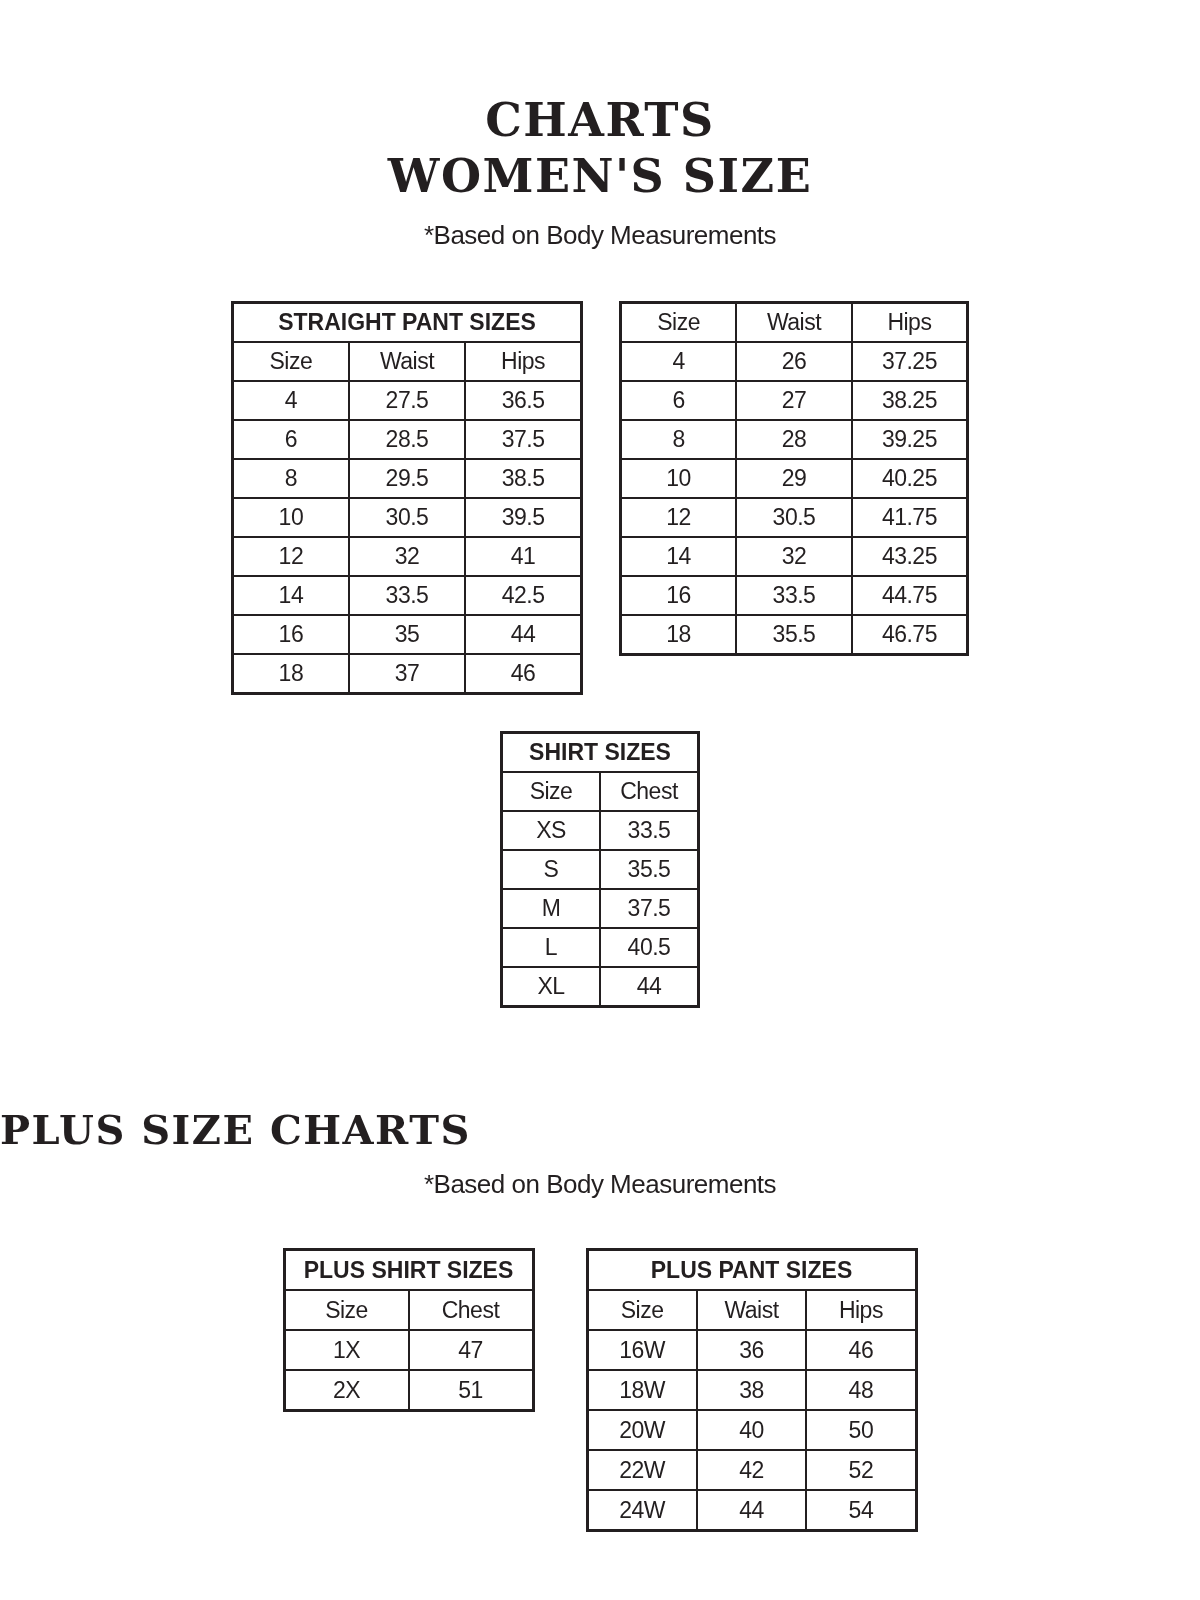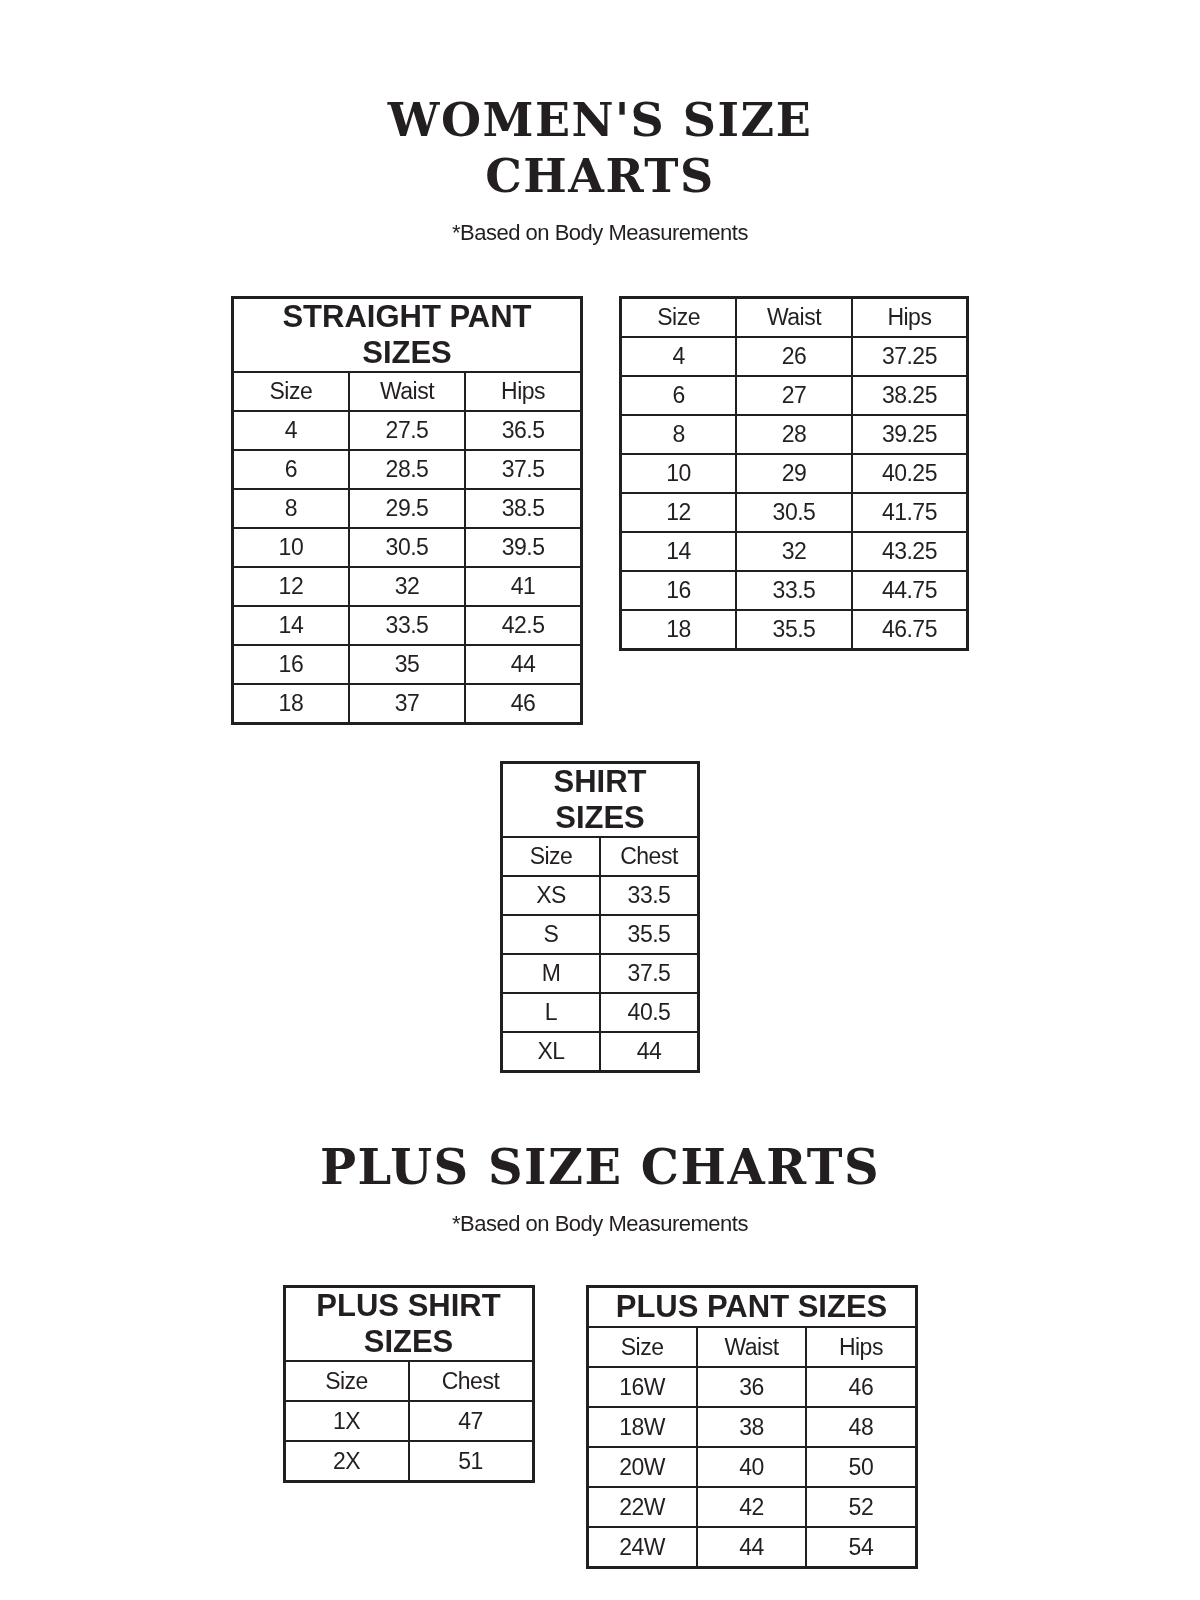--- a/index.html
+++ b/index.html
@@ -22,31 +22,31 @@
   .main-title {
     text-align: center;
     font-family: "DejaVu Serif", "Liberation Serif", serif;
     font-weight: bold;
     font-size: 46px;
     line-height: 1.22;
     letter-spacing: 1.5px;
   }
   .subtitle {
     text-align: center;
-    font-size: 22px;
+    font-size: 26px;
     margin-top: 16px;
     letter-spacing: -0.5px;
   }
   .section-title {
-    text-align: center;
+    text-align: left;
     font-family: "DejaVu Serif", "Liberation Serif", serif;
     font-weight: bold;
-    font-size: 48px;
+    font-size: 40px;
     letter-spacing: 1.5px;
-    margin-top: 66px;
+    margin-top: 98px;
   }
   .tables-row {
     display: flex;
     justify-content: center;
     align-items: flex-start;
     gap: 36px;
   }
   .row-pants   { margin-top: 50px; }
   .row-shirts  { margin-top: 36px; }
   .row-plus    { margin-top: 48px; gap: 51px; }
@@ -63,41 +63,41 @@
     text-align: center;
     vertical-align: middle;
     font-size: 23px;
     height: 37px;
     padding: 0 4px;
     letter-spacing: -0.5px;
     font-weight: normal;
   }
   table.chart th.tbl-title {
     font-weight: bold;
-    font-size: 31px;
+    font-size: 23px;
     letter-spacing: 0;
   }
   table.straight    { width: 352px; }
   table.curvy       { width: 350px; }
   table.shirts      { width: 200px; }
   table.plus-shirts { width: 252px; }
   table.plus-pants  { width: 332px; }
   table.plus-shirts th, table.plus-shirts td,
   table.plus-pants th, table.plus-pants td {
     height: 38px;
   }
 </style>
 </head>
 <body>
 
 <div class="page">
 
   <div class="main-title">
+    <div>CHARTS</div>
     <div>WOMEN'S SIZE</div>
-    <div>CHARTS</div>
   </div>
 
   <div class="subtitle">*Based on Body Measurements</div>
 
   <div class="tables-row row-pants">
     <table class="chart straight">
         <thead>
           <tr>
             <th colspan="3" class="tbl-title">STRAIGHT PANT SIZES</th>
           </tr>

